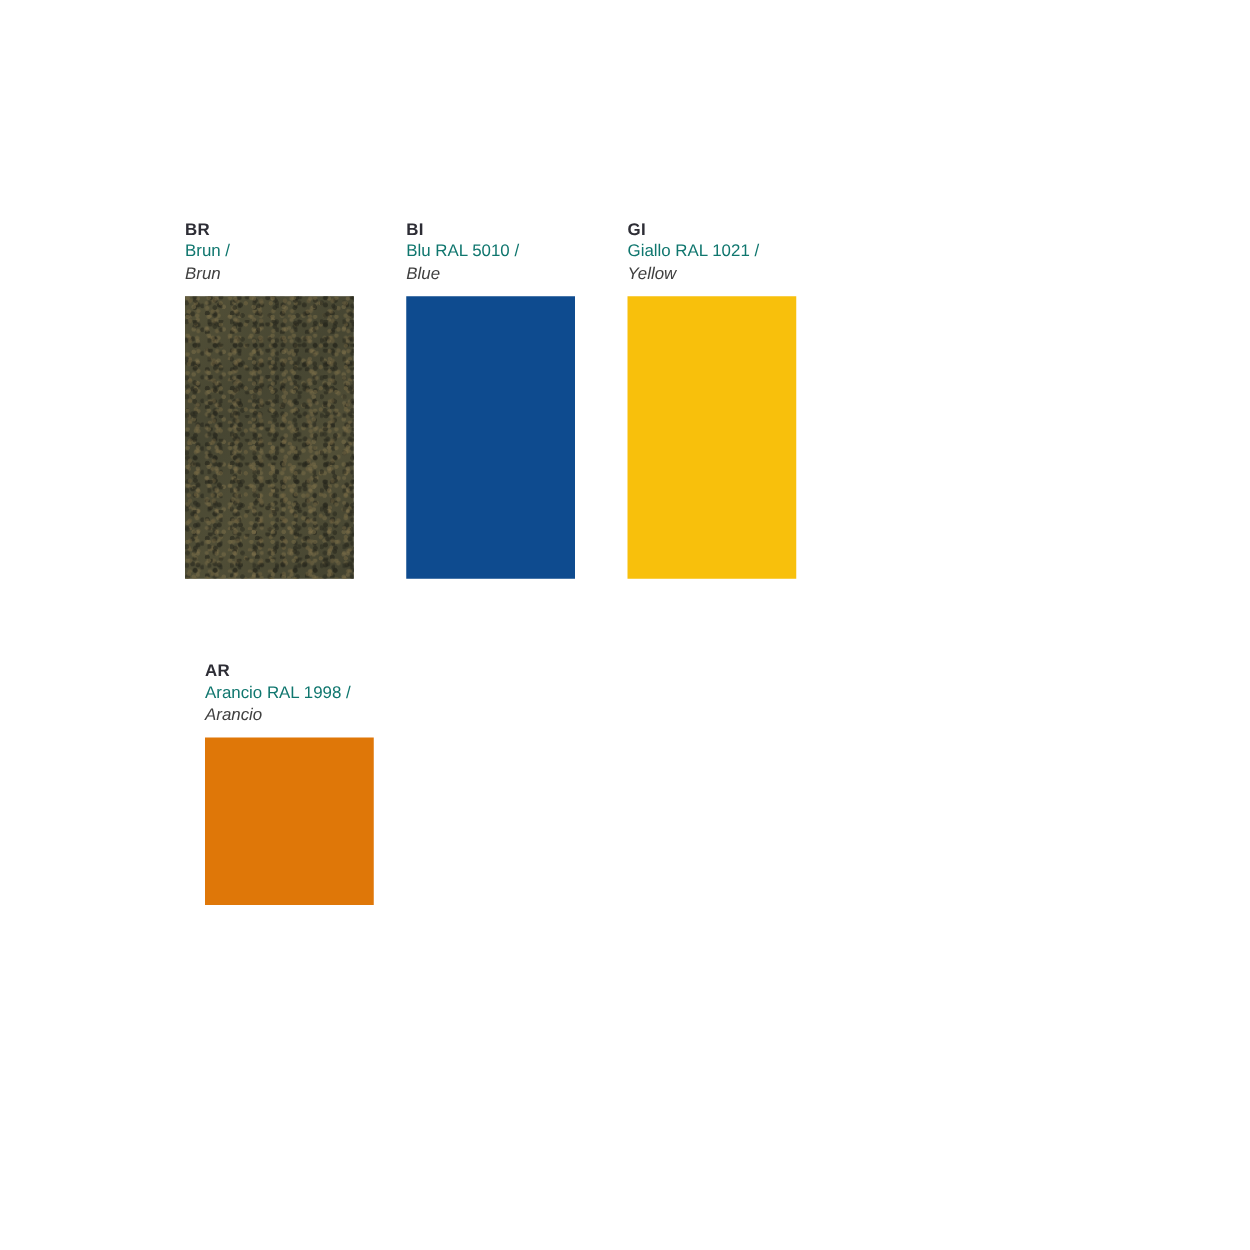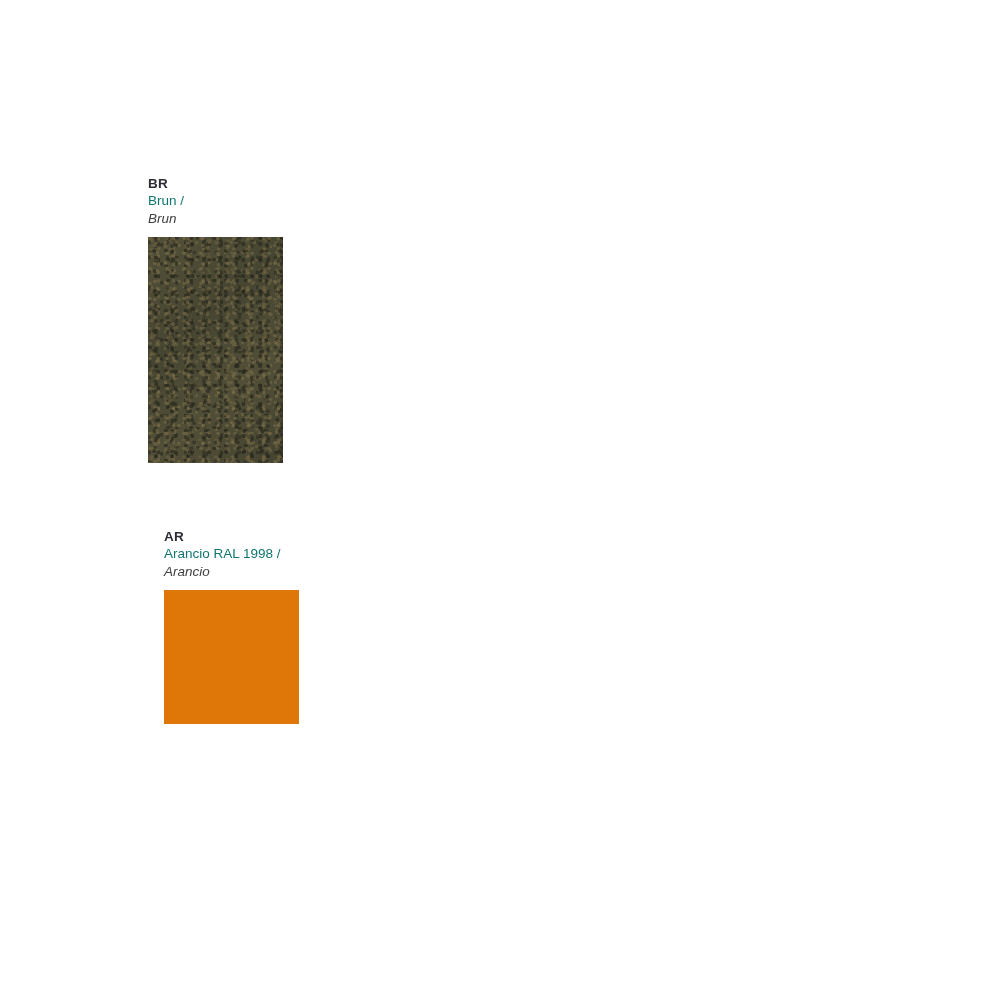--- a/index.html
+++ b/index.html
@@ -150,22 +150,38 @@
         <div class="swatch-caption">
           <p class="swatch-code">BR</p>
           <p class="swatch-name">Brun /</p>
           <p class="swatch-name-en">Brun</p>
         </div>
         <div class="swatch-chip textured" style="background-color: rgb(78, 78, 56);">
           <div class="chip-border-overlay"></div>
         </div>
       </div>
 
+      <div class="swatch-cell">
+        <div class="swatch-caption">
+          <p class="swatch-code">BI</p>
+          <p class="swatch-name">Blu RAL 5010 /</p>
+          <p class="swatch-name-en">Blue</p>
+        </div>
+        <div class="swatch-chip" style="background-color: rgb(14, 75, 143);"></div>
+      </div>
 
 
+      <div class="swatch-cell">
+        <div class="swatch-caption">
+          <p class="swatch-code">GI</p>
+          <p class="swatch-name">Giallo RAL 1021 /</p>
+          <p class="swatch-name-en">Yellow</p>
+        </div>
+        <div class="swatch-chip" style="background-color: rgb(248, 192, 12);"></div>
+      </div>
 
     </div>
 
     <div class="swatch-row row-2">
 
       <div class="swatch-cell">
         <div class="swatch-caption">
           <p class="swatch-code">AR</p>
           <p class="swatch-name">Arancio RAL 1998 /</p>
           <p class="swatch-name-en">Arancio</p>

